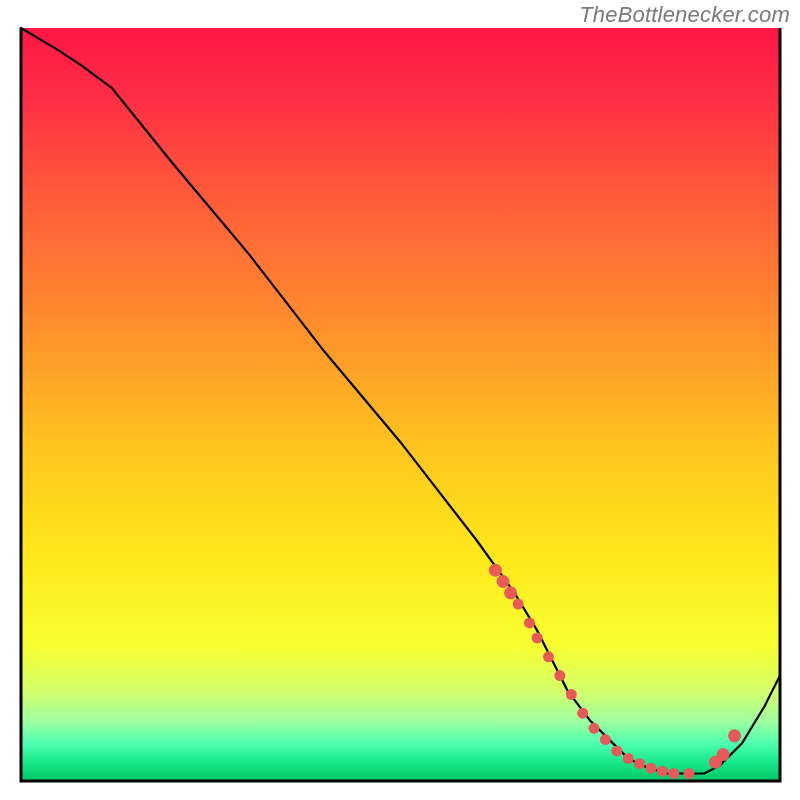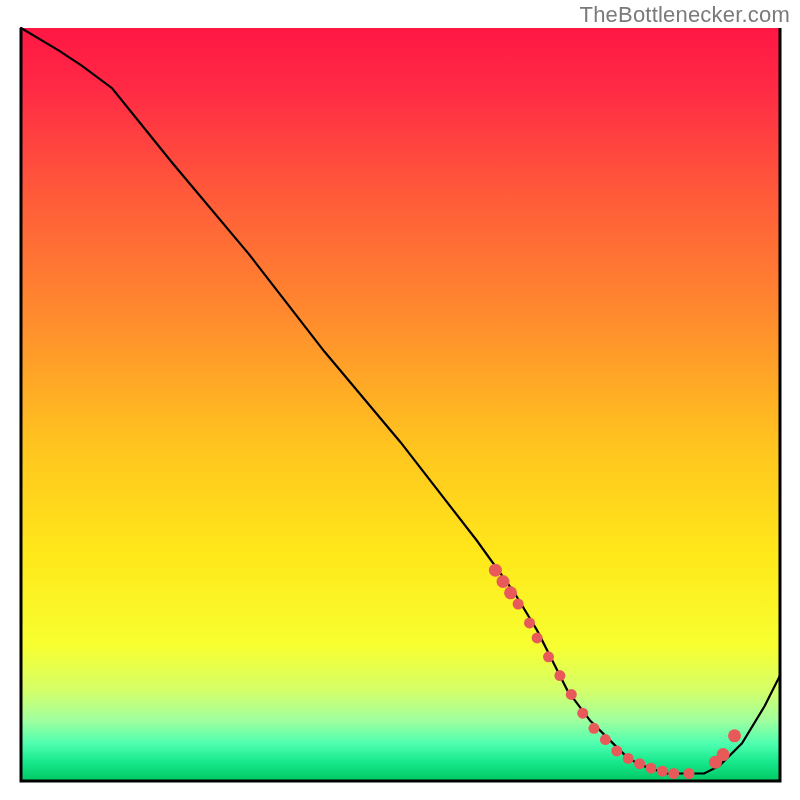--- a/index.html
+++ b/index.html
@@ -8,20 +8,21 @@
     width: 800px;
     height: 800px;
     overflow: hidden;
     background: #fff;
     font-family: Arial, Helvetica, sans-serif;
   }
   .chart-wrap {
     position: relative;
     width: 800px;
     height: 800px;
+    font-style: italic;
   }
   .attribution {
     position: absolute;
     top: 2px;
     right: 10px;
     font-size: 22px;
     color: #7a7a7a;
     font-weight: 400;
     letter-spacing: 0.2px;
     z-index: 10;

